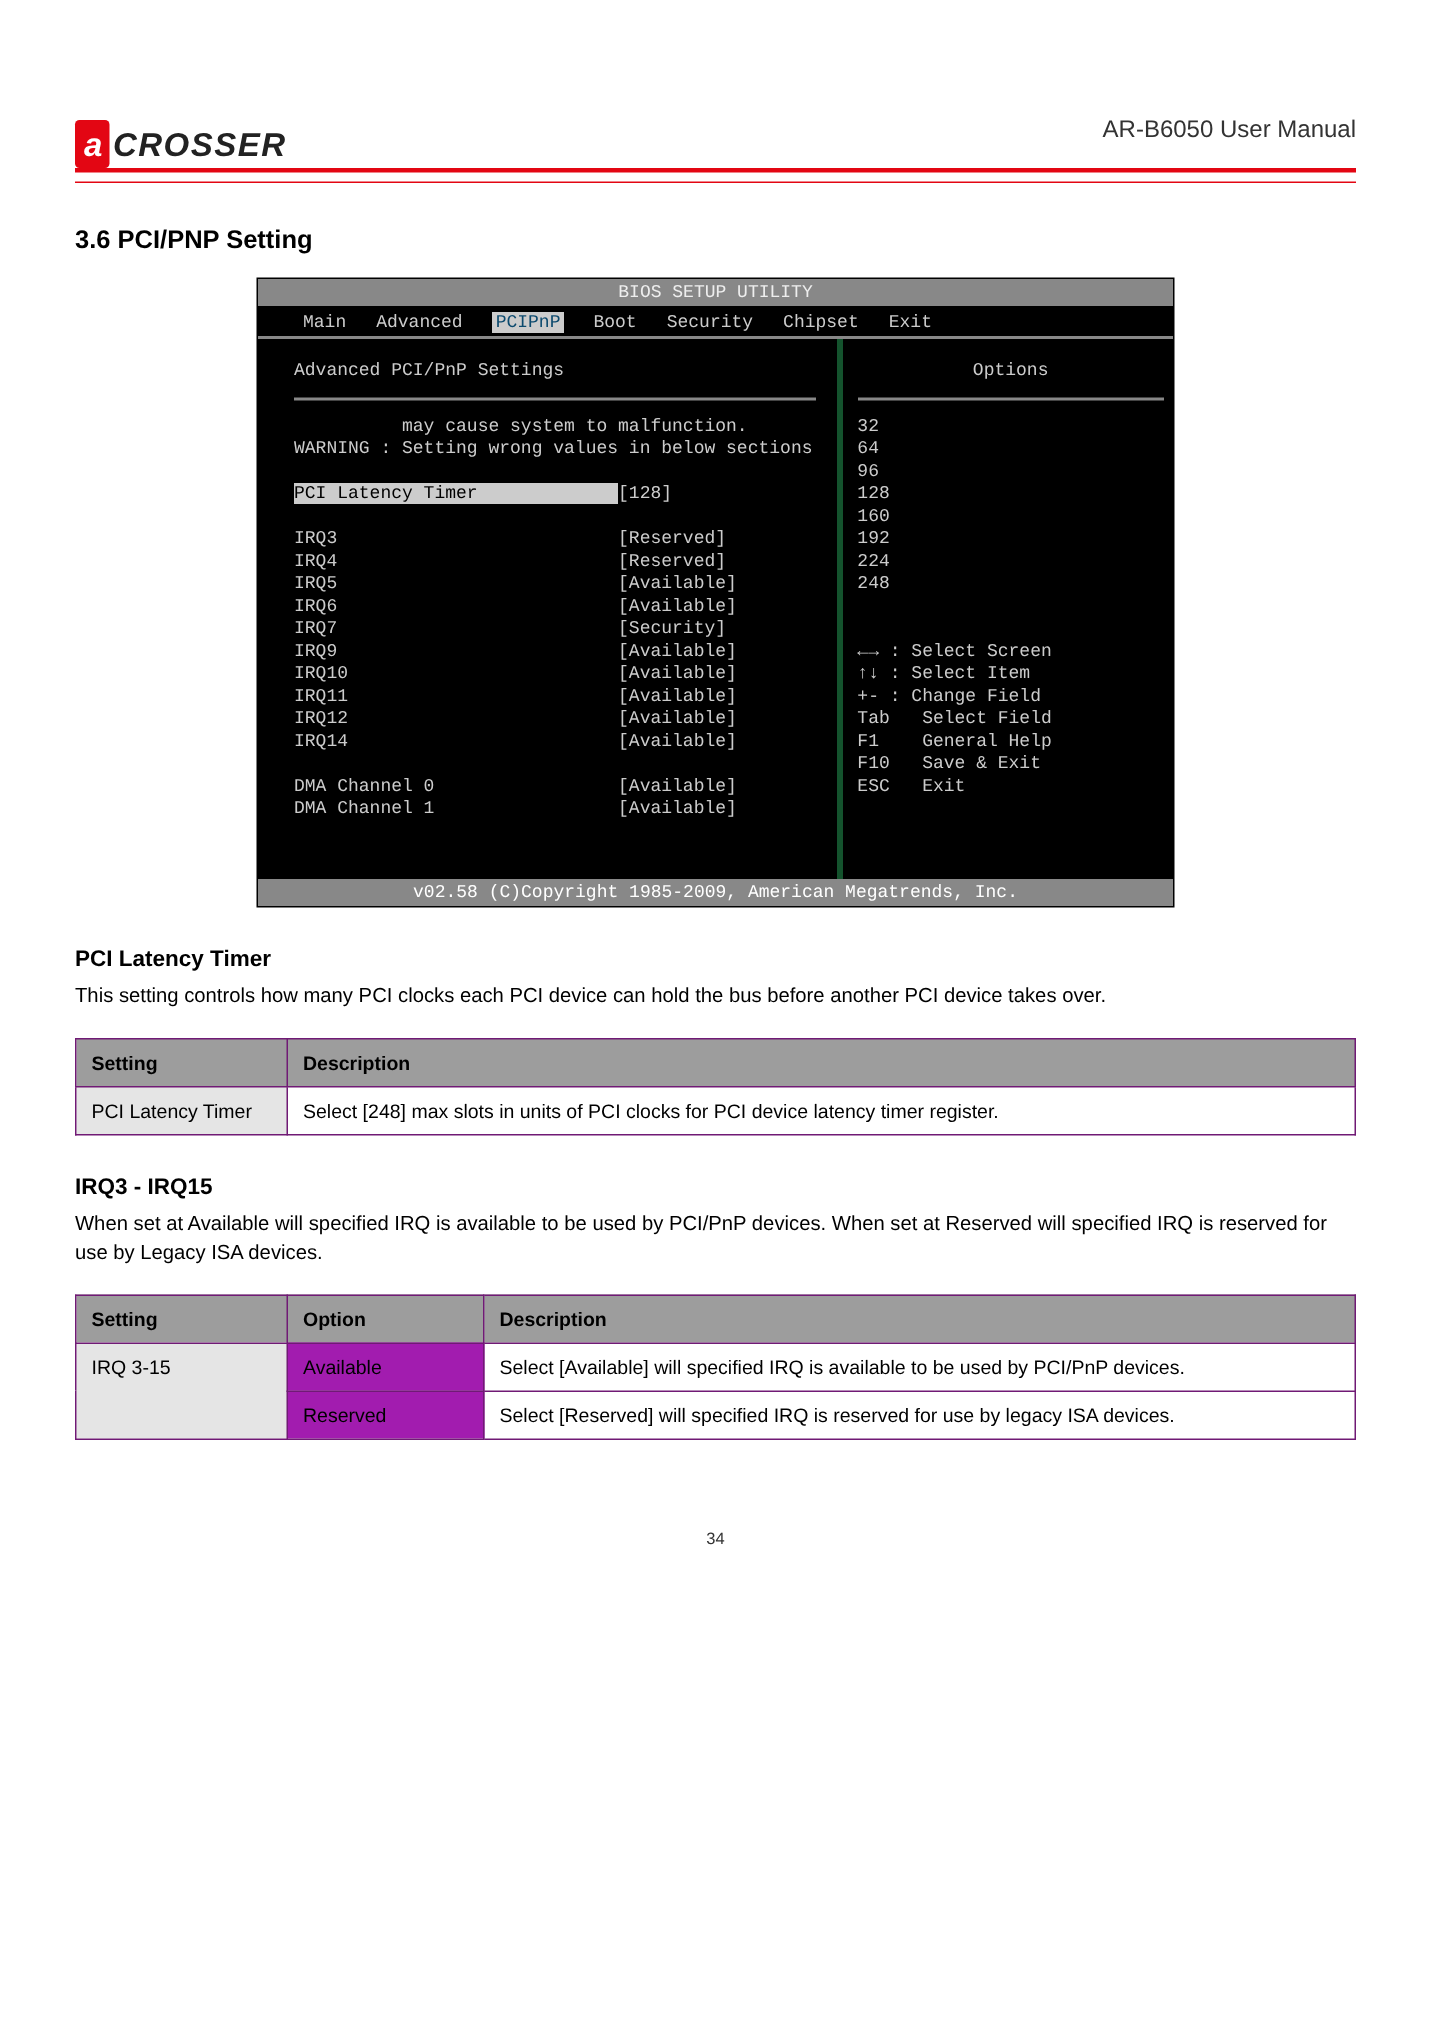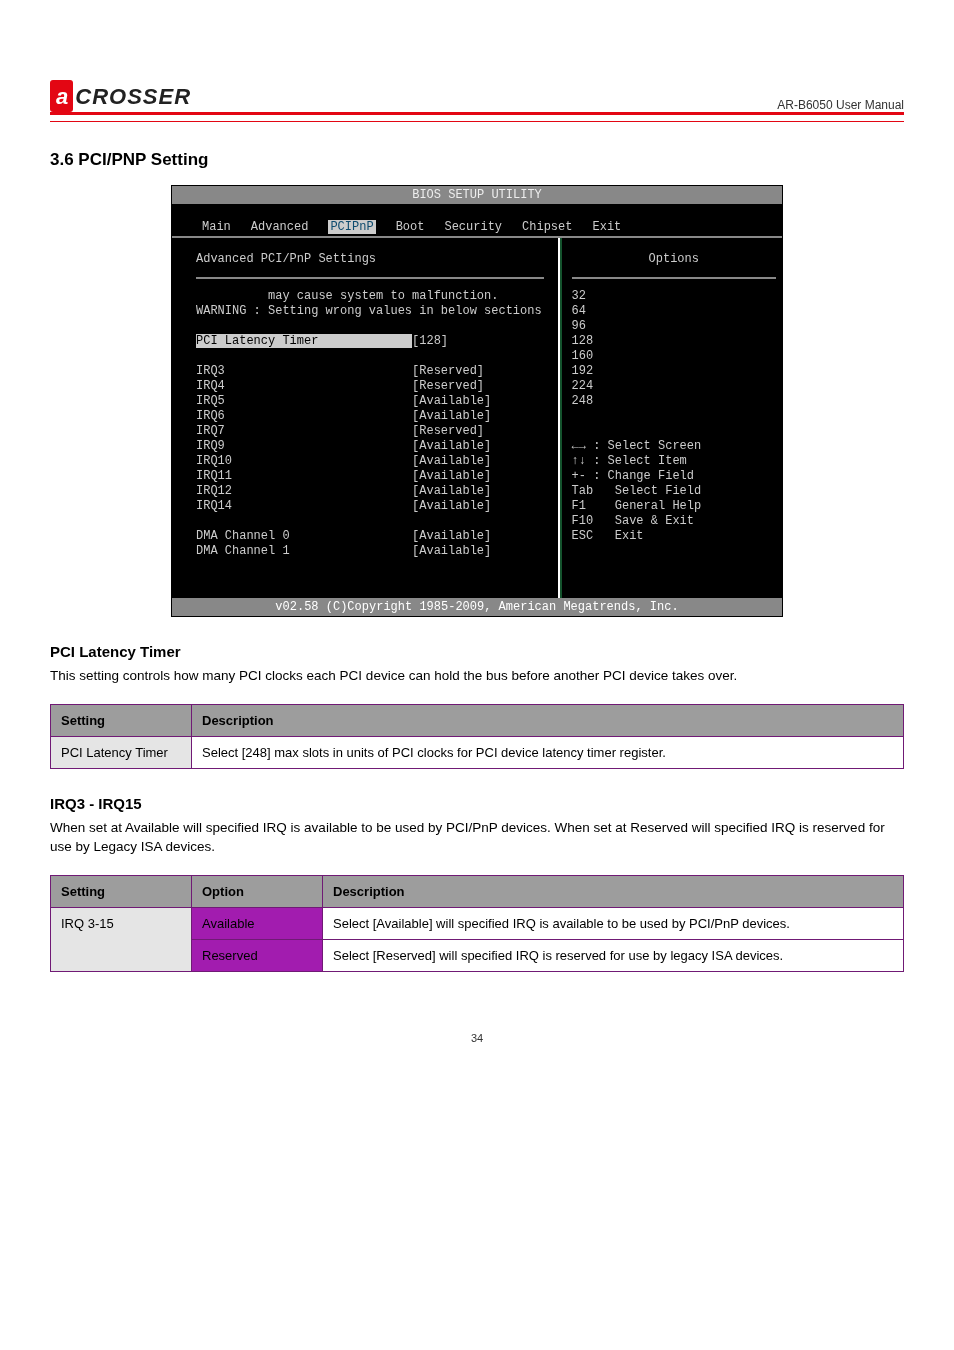--- a/index.html
+++ b/index.html
@@ -34,23 +34,23 @@
     font-style: italic;
     font-size: 22px;
     letter-spacing: 1px;
     color: #222;
     margin-bottom: 2px;
     margin-top: 44px;
   }
   .header-right {
     flex: 1;
     text-align: right;
-    font-size: 12px;
+    font-size: 16px;
     color: #333;
-    padding-bottom: 0;
+    padding-bottom: 16px;
   }
   .thin-line {
     border-bottom: 1px solid #e30613;
     margin-bottom: 20px;
   }
   .section-title {
     font-size: 17px;
     font-weight: bold;
     margin: 28px 0 14px 0;
   }
@@ -76,42 +76,42 @@
     text-align: center;
     font-family: "Courier New", monospace;
     font-size: 12px;
     padding: 2px 0;
   }
   .bios-menu {
     background: #000;
     color: #ccc;
     font-family: "Courier New", monospace;
     font-size: 12px;
-    padding: 16px 30px 2px 30px;
+    padding: 4px 30px 2px 30px;
     display: flex;
     gap: 20px;
     border-bottom: 2px solid #888;
   }
   .bios-menu span.sel {
     background: #ccc;
     color: #0c4a6e;
     padding: 0 2px;
   }
   .bios-body {
     display: flex;
     background: #000;
     color: #ccc;
     font-family: "Courier New", monospace;
     font-size: 12px;
     min-height: 360px;
   }
   .bios-left {
     flex: 1.7;
     padding: 14px 14px 14px 24px;
-    border-right: 2px solid #ffffff;
+    border-right: 2px solid #14532d;
   }
   .bios-right {
     flex: 1;
     padding: 14px 6px 14px 10px;
     border-left: 2px solid #14532d;
   }
   .bios-line {
     white-space: pre;
     line-height: 1.25;
   }
@@ -196,21 +196,21 @@
         <div class="bios-line">          may cause system to malfunction.</div>
         <div class="bios-line">WARNING : Setting wrong values in below sections</div>
         <div class="bios-line">&nbsp;</div>
         <div class="bios-line" id="bios-selrow"><span class="highlight">PCI Latency Timer             </span>[128]</div>
         <div class="bios-line">&nbsp;</div>
         <div id="bios-rows">
             <div class="bios-line">IRQ3                          [Reserved]</div>
             <div class="bios-line">IRQ4                          [Reserved]</div>
             <div class="bios-line">IRQ5                          [Available]</div>
             <div class="bios-line">IRQ6                          [Available]</div>
-            <div class="bios-line">IRQ7                          [Reserved]</div>
+            <div class="bios-line">IRQ7                          [Security]</div>
             <div class="bios-line">IRQ9                          [Available]</div>
             <div class="bios-line">IRQ10                         [Available]</div>
             <div class="bios-line">IRQ11                         [Available]</div>
             <div class="bios-line">IRQ12                         [Available]</div>
             <div class="bios-line">IRQ14                         [Available]</div>
           </div>
         <div class="bios-line">&nbsp;</div>
         <div id="bios-dma">
             <div class="bios-line">DMA Channel 0                 [Available]</div>
             <div class="bios-line">DMA Channel 1                 [Available]</div>

